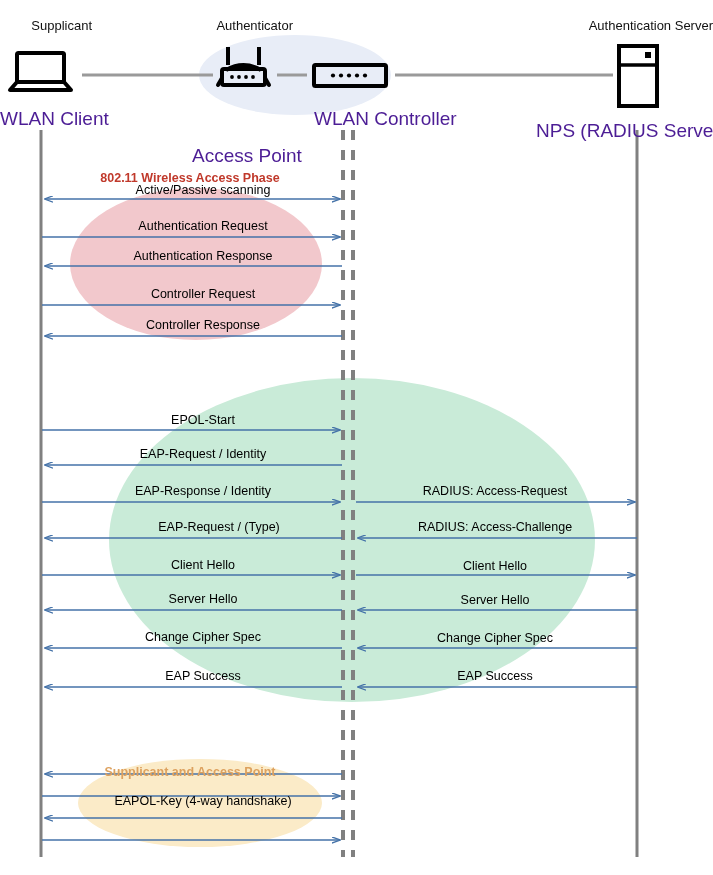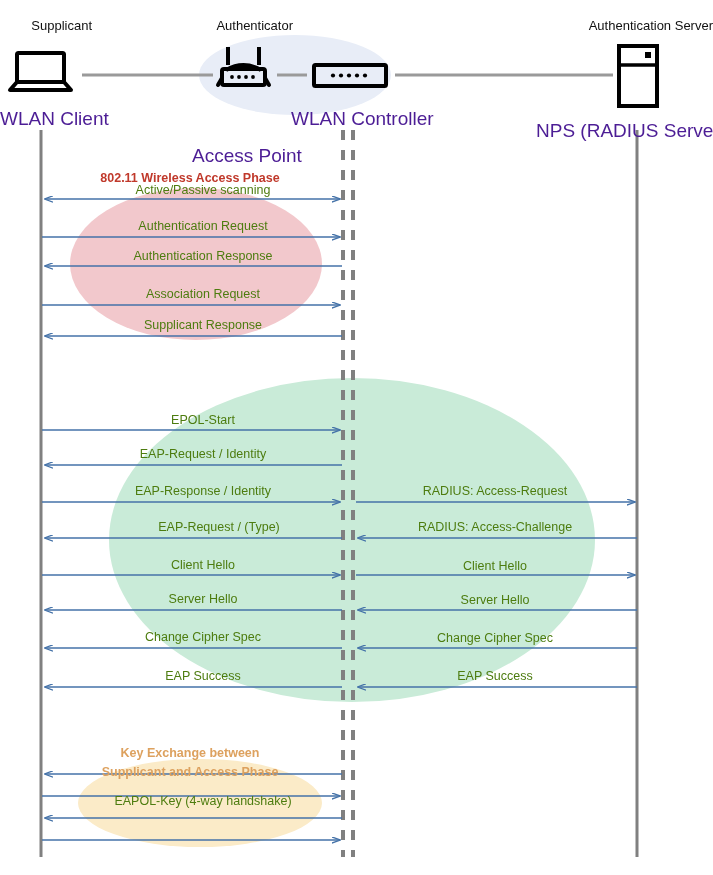--- a/index.html
+++ b/index.html
@@ -51,21 +51,21 @@
     margin-top: 23px;
   }
   .phase-caption.wireless { color: #C0392B; }
   .phase-caption.dot1x    { color: #5BB98C; }
   .phase-caption.keyex    { color: #DDA15E; }
 
   
   .msg-label {
     position: absolute;
     font-size: 12.5px;
-    color: #4d7c0f;
+    color: #000000;
     white-space: nowrap;
     text-align: center;
     transform: translateX(-50%);
   }
 </style>
 </head>
 <body>
 
 <div id="diagram">
 
@@ -169,34 +169,33 @@
       <line x1="42" y1="840" x2="340" y2="840" marker-end="url(#arrowR)"></line>
     </g>
   </svg>
 
   <div class="role-title" style="left:0px; top:18px; width:92px;">Supplicant</div>
   <div class="role-title" style="left:198px; top:18px; width:95px;">Authenticator</div>
   <div class="role-title" style="left:545px; top:18px; width:168px;">Authentication Server</div>
 
   <div class="node-label" style="left:0px; top:108px; width:105px;">WLAN Client</div>
   <div class="node-label" style="left:192px; top:108px; width:103px;margin-top:37px;">Access Point</div>
-  <div class="node-label" style="left:291px; top:108px; width:126px;">WLAN Controller</div>
+  <div class="node-label" style="left:314px; top:108px; width:126px;">WLAN Controller</div>
   <div class="node-label" style="left:536px; top:108px; width:165px;margin-top:12px;">NPS (RADIUS Server)</div>
 
   <div class="phase-caption wireless" style="left:86px; top:146px; width:208px;">802.11 Wireless Access Phase</div>
 
 
-  <div class="phase-caption keyex" style="left:95px; top:721px; width:190px;">Key Exchange between</div>
-  <div class="phase-caption keyex" style="left:95px; top:740px; width:190px;">Supplicant and Access Phase</div>
+  <div class="phase-caption keyex" style="left:95px; top:740px; width:190px;">Supplicant and Access Point</div>
 
   <div class="msg-label" style="left:203px; top:183px;">Active/Passive scanning</div>
   <div class="msg-label" style="left:203px; top:219px;">Authentication Request</div>
   <div class="msg-label" style="left:203px; top:249px;">Authentication Response</div>
-  <div class="msg-label" style="left:203px; top:287px;">Association Request</div>
-  <div class="msg-label" style="left:203px; top:318px;">Supplicant Response</div>
+  <div class="msg-label" style="left:203px; top:287px;">Controller Request</div>
+  <div class="msg-label" style="left:203px; top:318px;">Controller Response</div>
 
   <div class="msg-label" style="left:203px; top:413px;">EPOL-Start</div>
   <div class="msg-label" style="left:203px; top:447px;">EAP-Request / Identity</div>
   <div class="msg-label" style="left:203px; top:484px;">EAP-Response / Identity</div>
   <div class="msg-label" style="left:203px; top:520px;margin-left:16px;">EAP-Request / (Type)</div>
   <div class="msg-label" style="left:203px; top:558px;">Client Hello</div>
   <div class="msg-label" style="left:203px; top:592px;">Server Hello</div>
   <div class="msg-label" style="left:203px; top:630px;">Change Cipher Spec</div>
   <div class="msg-label" style="left:203px; top:669px;">EAP Success</div>
 

